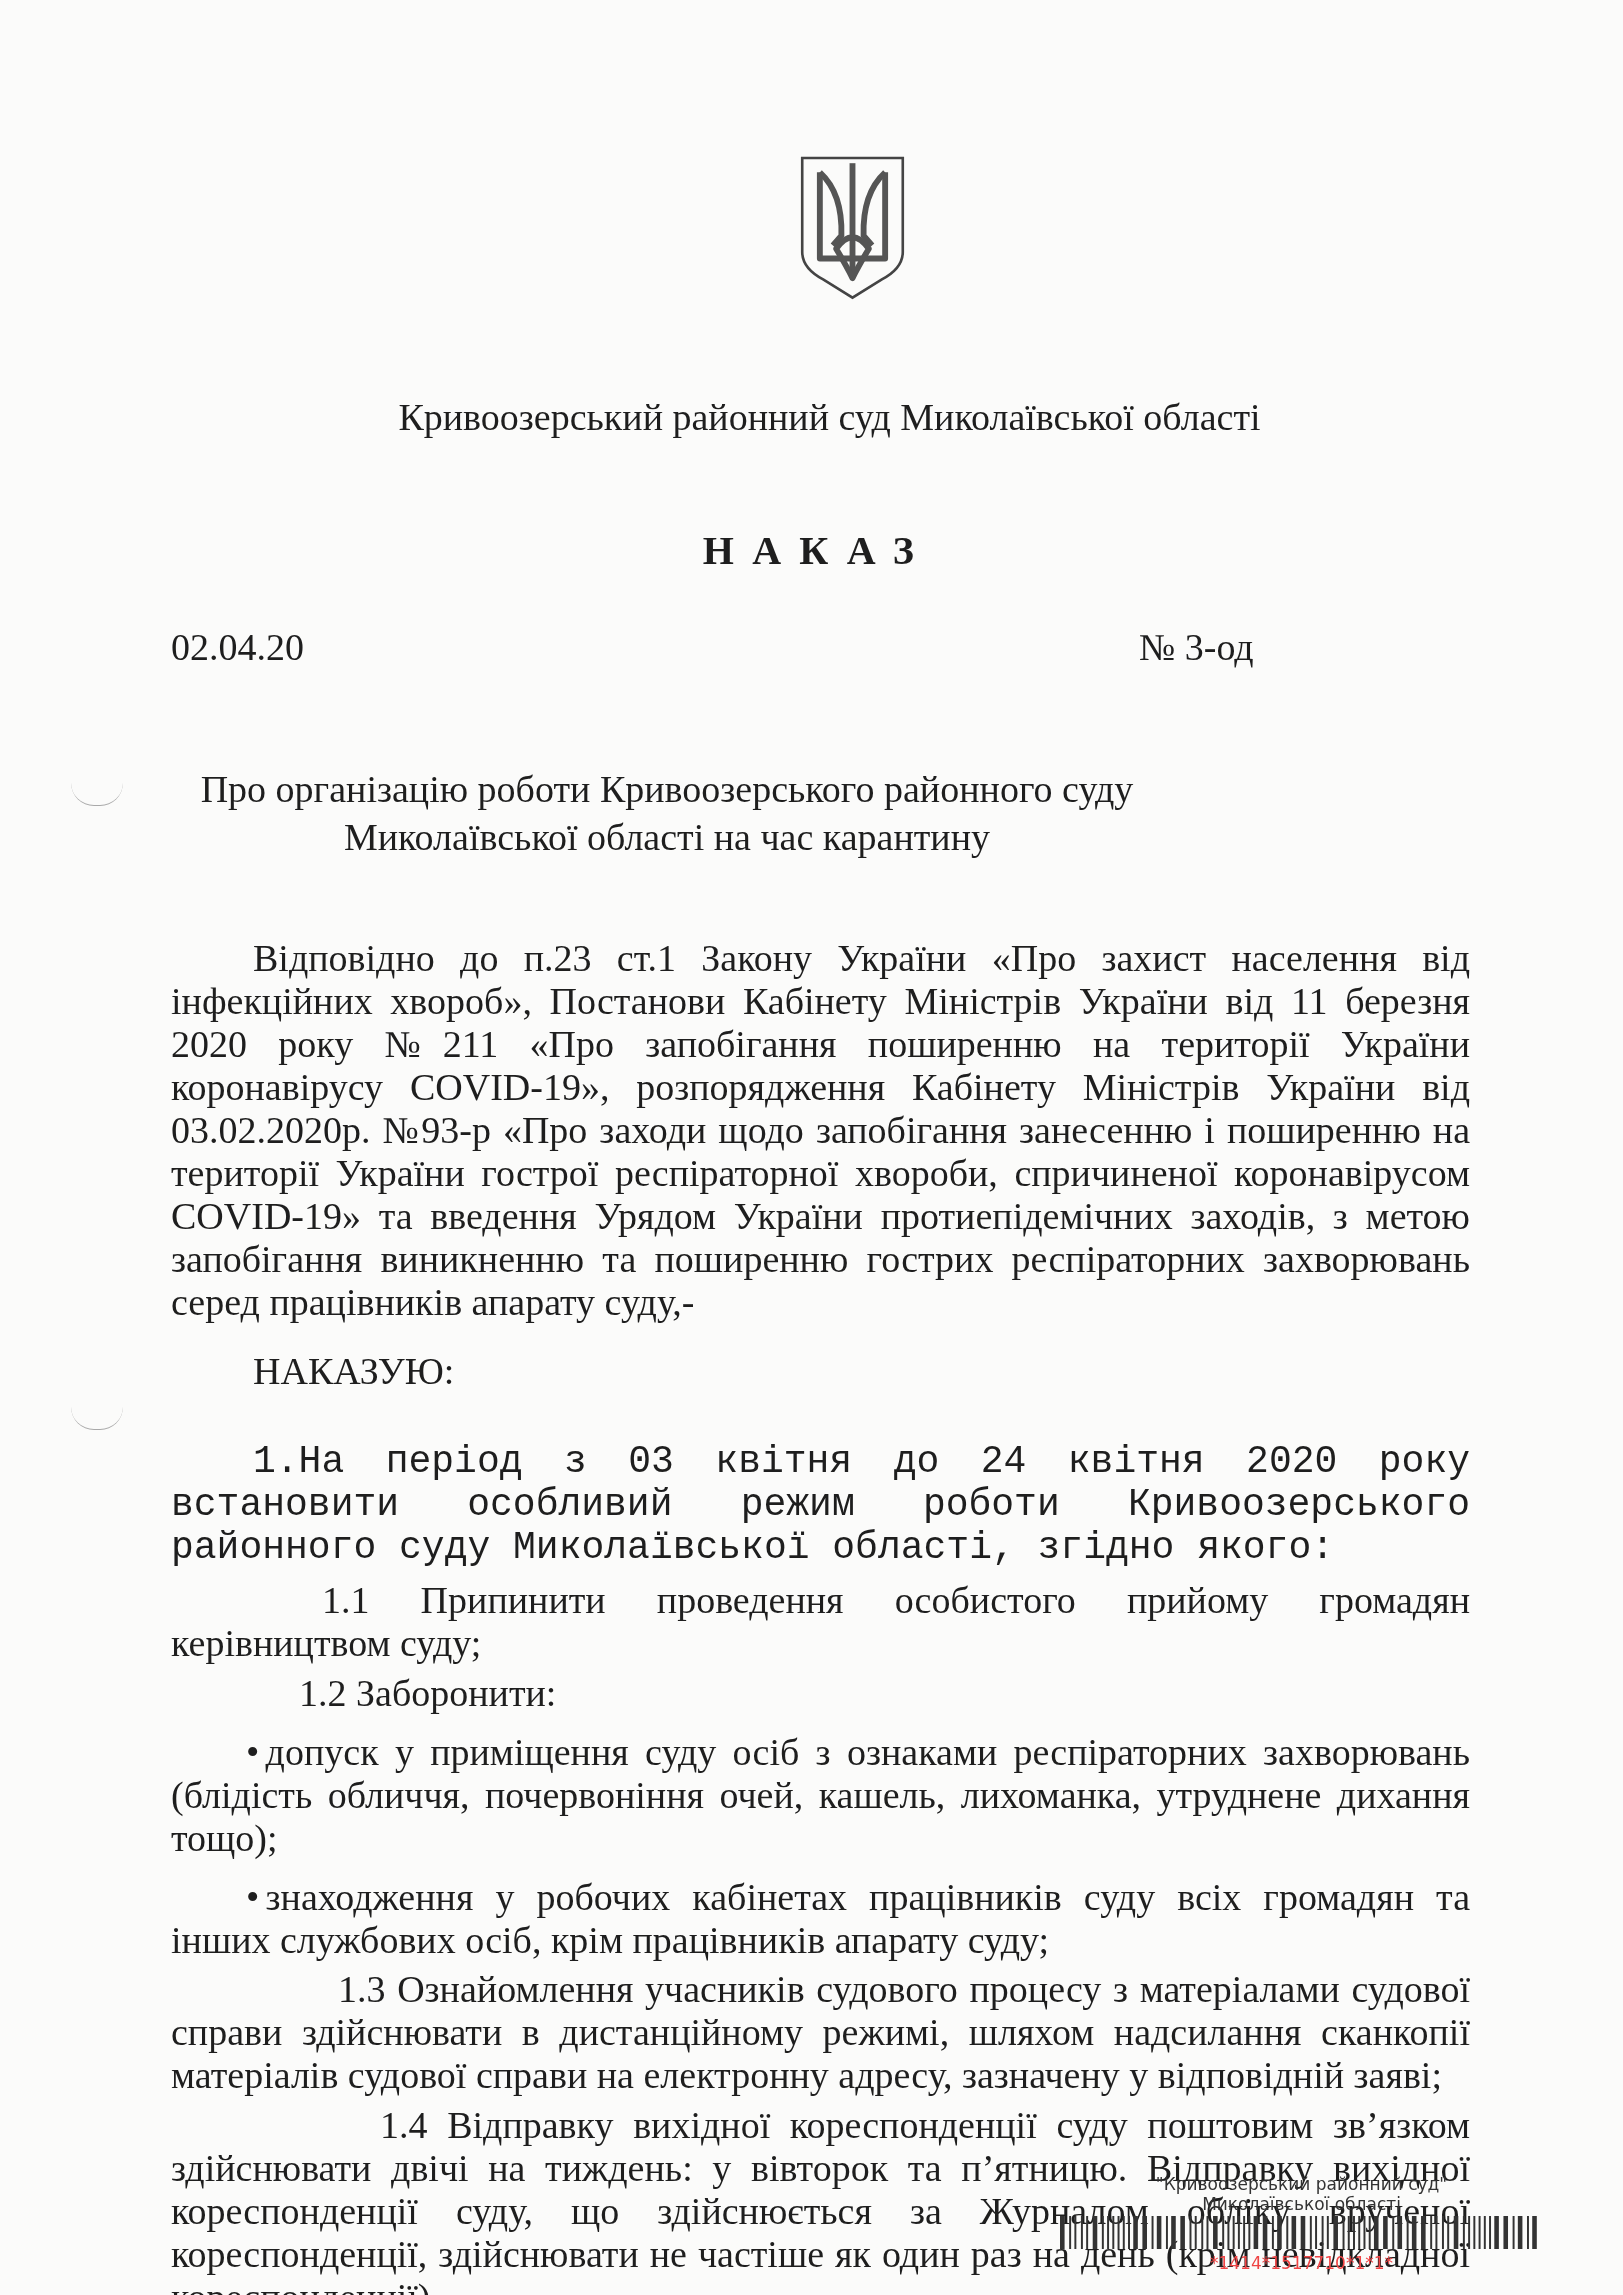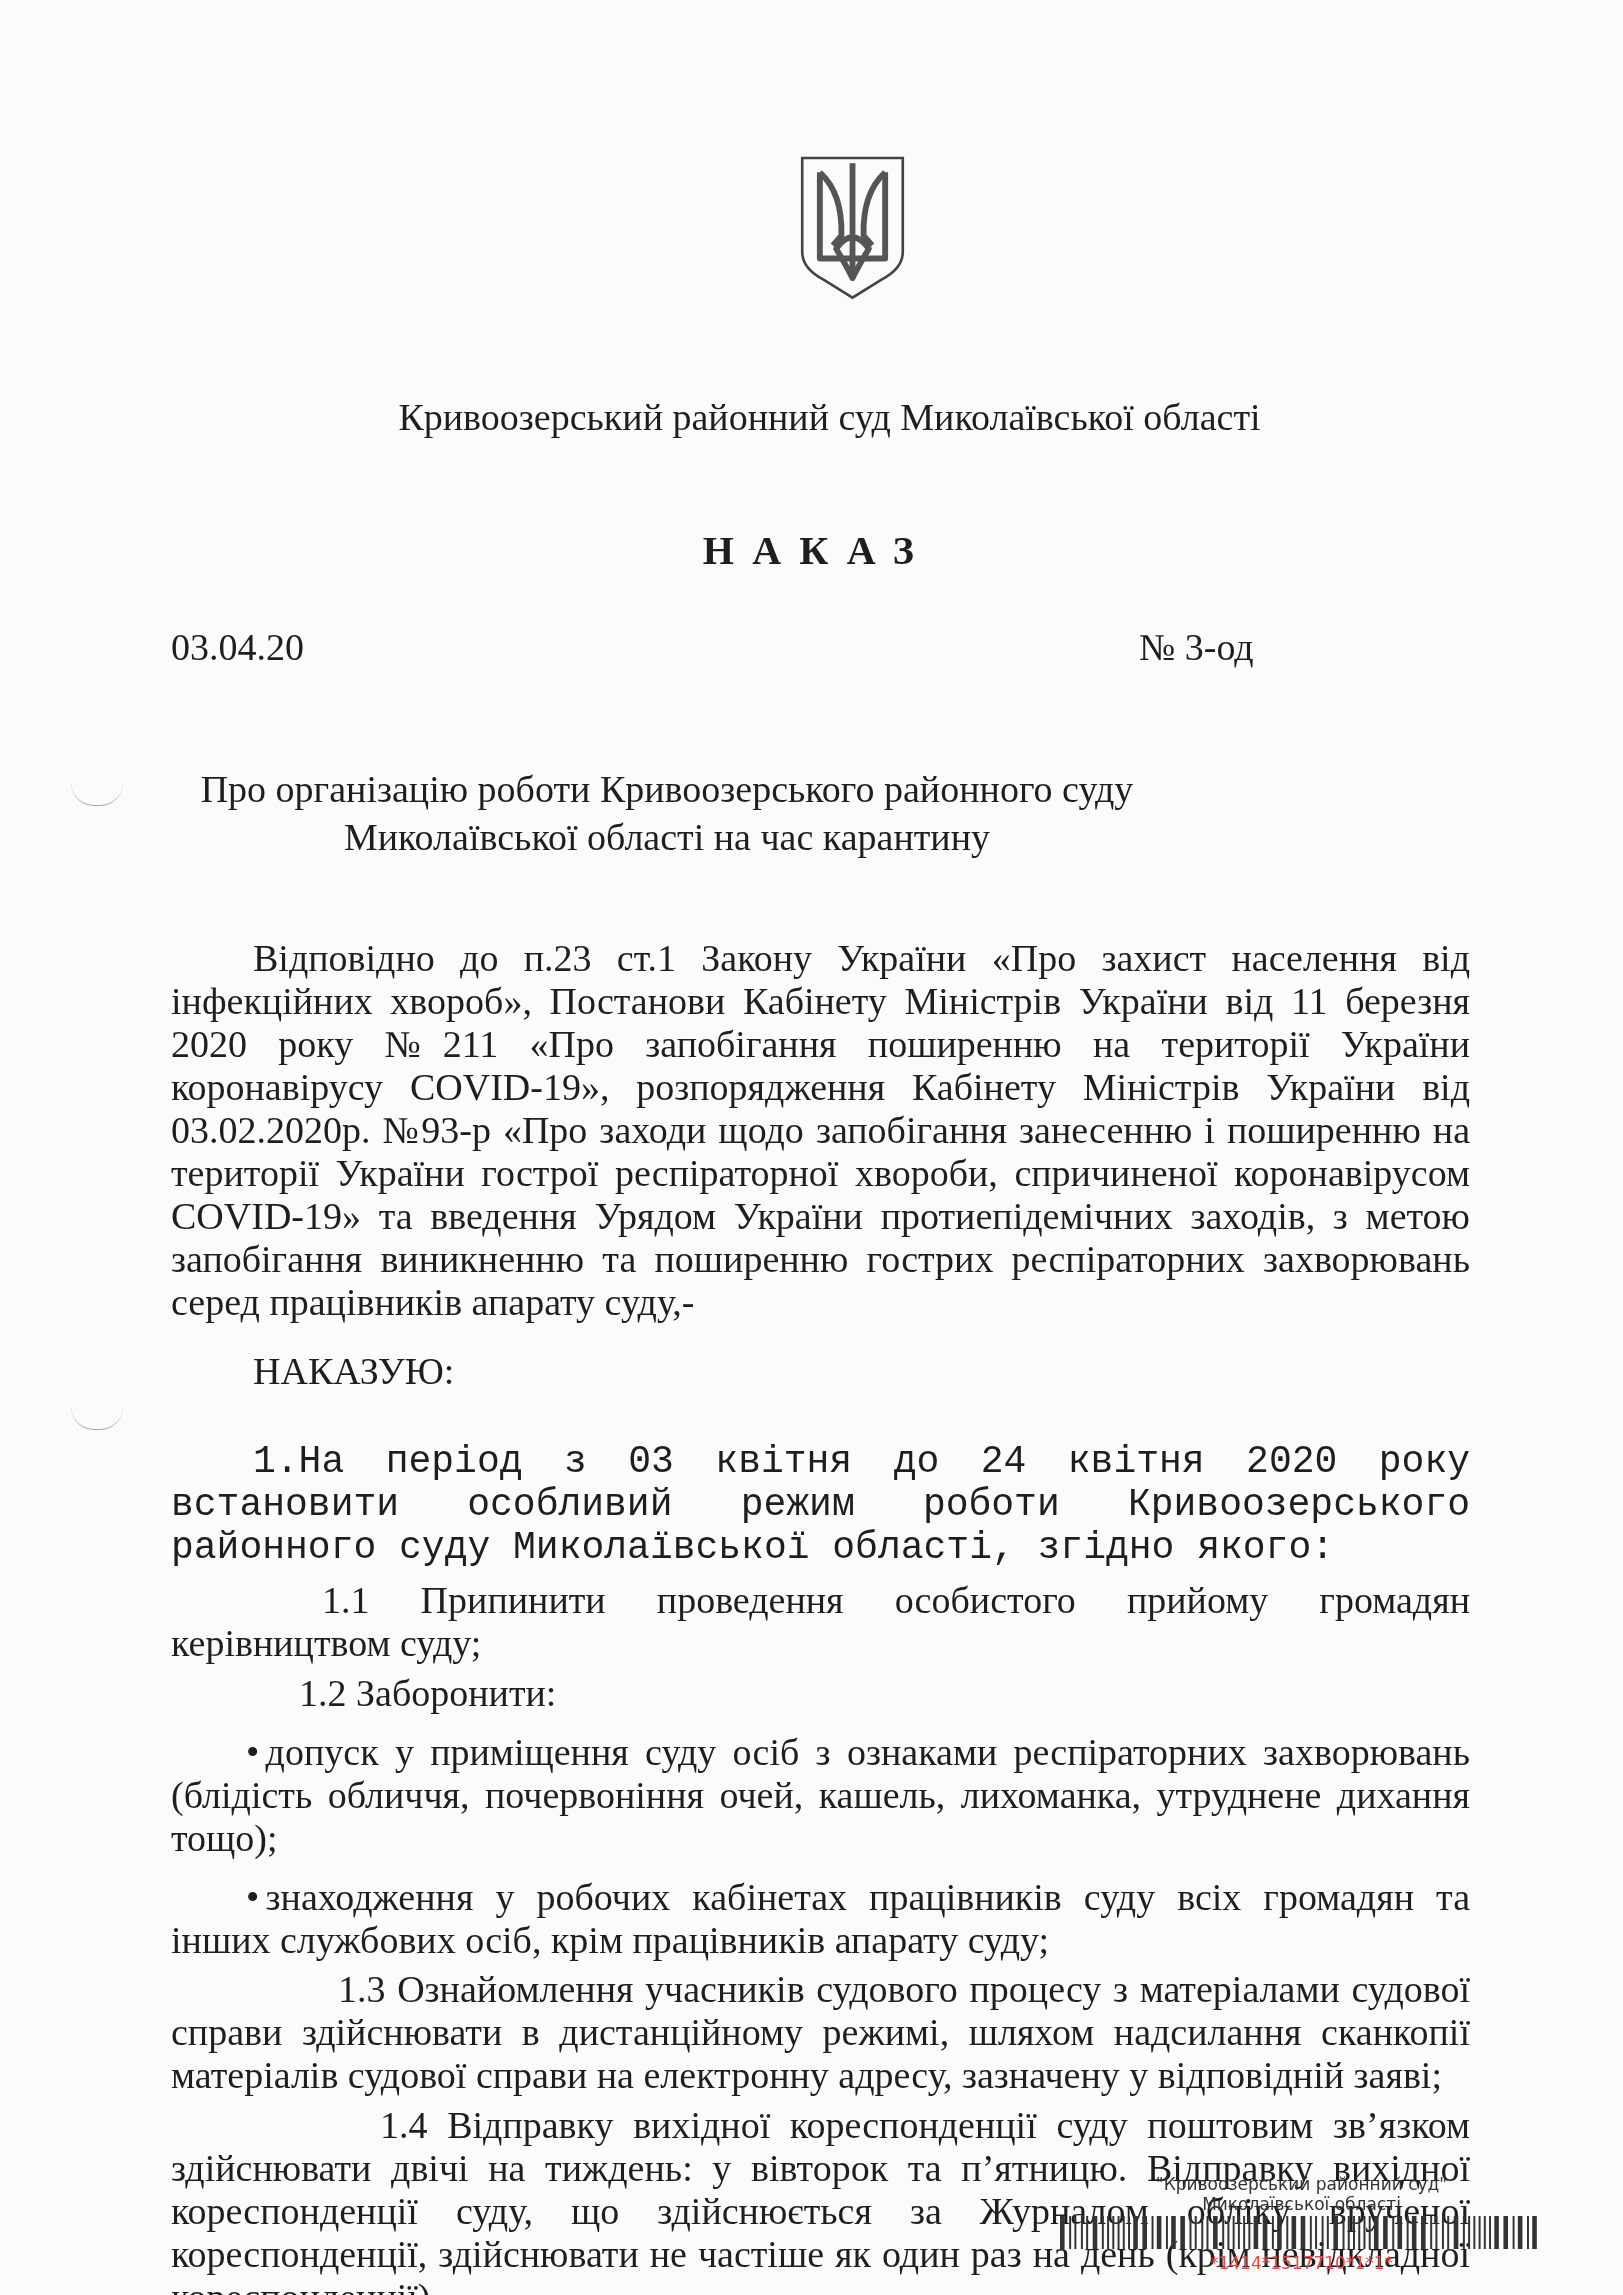--- a/index.html
+++ b/index.html
@@ -68,21 +68,21 @@
       <path d="M35 28 V160 H135 V28"></path>
       <path d="M35 28 Q70 60 68 125 L55 140"></path>
       <path d="M135 28 Q100 60 102 125 L115 140"></path>
       <path d="M85 14 V190"></path>
       <path d="M60 145 Q85 110 110 145 Q95 170 85 190 Q75 170 60 145 Z"></path>
     </g>
   </svg>
 
   <div class="court-name">Кривоозерський районний суд Миколаївської області</div>
   <div class="doc-type">НАКАЗ</div>
-  <div class="doc-date">03.04.20</div>
+  <div class="doc-date">02.04.20</div>
   <div class="doc-number">№ 3-од</div>
 
   <div class="doc-subject">
     <div>Про організацію роботи Кривоозерського районного суду</div>
     <div>Миколаївської області на час карантину</div>
   </div>
 
   <div class="body-text">
     <p class="p indent1">Відповідно до п.23 ст.1 Закону України «Про захист населення від інфекційних хвороб», Постанови Кабінету Міністрів України від 11 березня 2020 року №211 «Про запобігання поширенню на території України коронавірусу COVID-19», розпорядження Кабінету Міністрів України від 03.02.2020р. №93-р «Про заходи щодо запобігання занесенню і поширенню на території України гострої респіраторної хвороби, спричиненої коронавірусом COVID-19» та введення Урядом України протиепідемічних заходів, з метою запобігання виникненню та поширенню гострих респіраторних захворювань серед працівників апарату суду,-</p>
     <p class="p order-heading">НАКАЗУЮ:</p>

